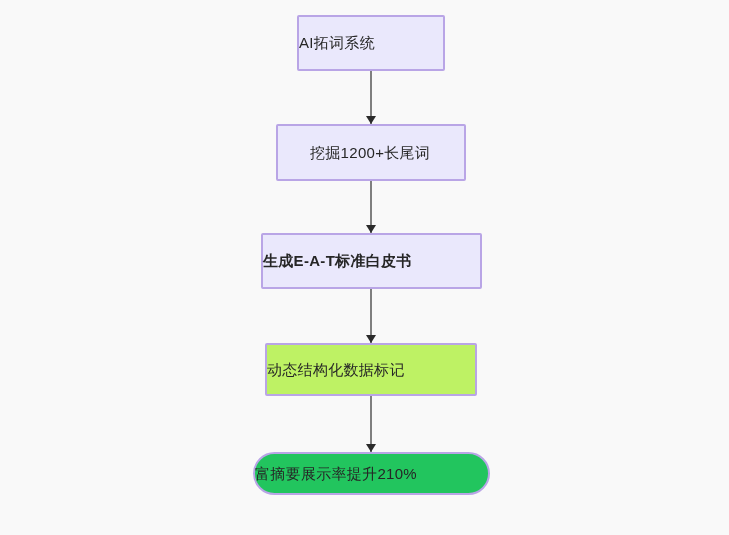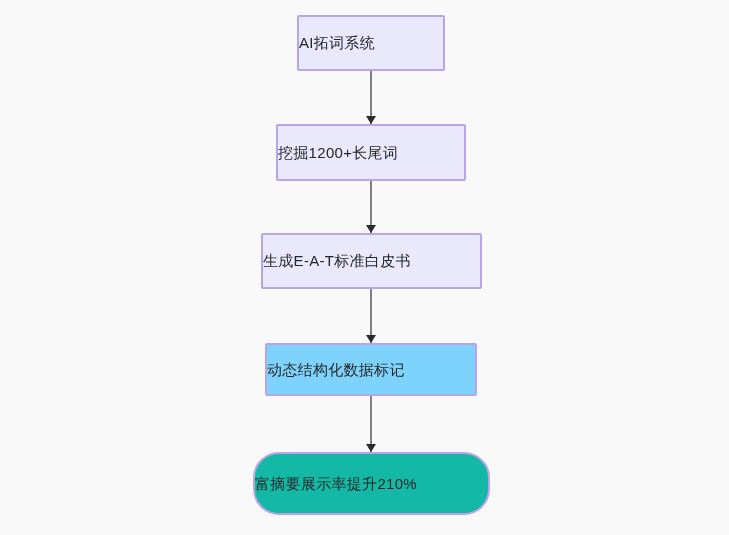--- a/index.html
+++ b/index.html
@@ -74,26 +74,26 @@
     <div class="edge-arrow" style="top: 46px; border-top-color: rgb(43, 43, 43);"></div>
   </div>
   <div class="edge" id="edge-3" style="left: 370px; top: 396px; width: 2px; height: 56px;">
     <div class="edge-line" style="height: 56px; background: rgb(127, 127, 127);"></div>
     <div class="edge-arrow" style="top: 48px; border-top-color: rgb(43, 43, 43);"></div>
   </div>
 
   <div class="node" id="node-0" style="left: 297px; top: 15px; width: 148px; height: 56px; background: rgb(234, 232, 252); border-color: rgb(185, 165, 230); color: rgb(38, 38, 38);">
     <span class="node-label">AI拓词系统</span>
   </div>
-  <div class="node" id="node-1" style="left: 276px; top: 124px; width: 190px; height: 57px; background: rgb(234, 232, 252); border-color: rgb(185, 165, 230); color: rgb(38, 38, 38);">
+  <div class="node" id="node-1" style="left: 276px; top: 124px; width: 190px; height: 57px; background: rgb(234, 232, 252); border-color: rgb(185, 165, 230); color: rgb(38, 38, 38); padding-left: 32px;">
     <span class="node-label">挖掘1200+长尾词</span>
   </div>
-  <div class="node" id="node-2" style="left: 261px; top: 233px; width: 221px; height: 56px; background: rgb(234, 232, 252); border-color: rgb(185, 165, 230); color: rgb(38, 38, 38);">
+  <div class="node" id="node-2" style="left: 261px; top: 233px; width: 221px; height: 56px; background: rgb(234, 232, 252); border-color: rgb(185, 165, 230); color: rgb(38, 38, 38); font-weight: bold;">
     <span class="node-label">生成E-A-T标准白皮书</span>
   </div>
-  <div class="node" id="node-3" style="left: 265px; top: 343px; width: 212px; height: 53px; background: #7dd3fc; border-color: rgb(185, 165, 230); color: rgb(38, 38, 38);">
+  <div class="node" id="node-3" style="left: 265px; top: 343px; width: 212px; height: 53px; background: #bef264; border-color: rgb(185, 165, 230); color: rgb(38, 38, 38);">
     <span class="node-label">动态结构化数据标记</span>
   </div>
-  <div class="node" id="node-4" style="left: 253px; top: 452px; width: 237px; height: 63px; background: #14b8a6; border-color: rgb(185, 165, 230); color: rgb(38, 38, 38); border-radius: 26px;">
+  <div class="node" id="node-4" style="left: 253px; top: 452px; width: 237px; height: 43px; background: #22c55e; border-color: rgb(185, 165, 230); color: rgb(38, 38, 38); border-radius: 26px;">
     <span class="node-label">富摘要展示率提升210%</span>
   </div>
 
 </div>
 
 </body></html>

